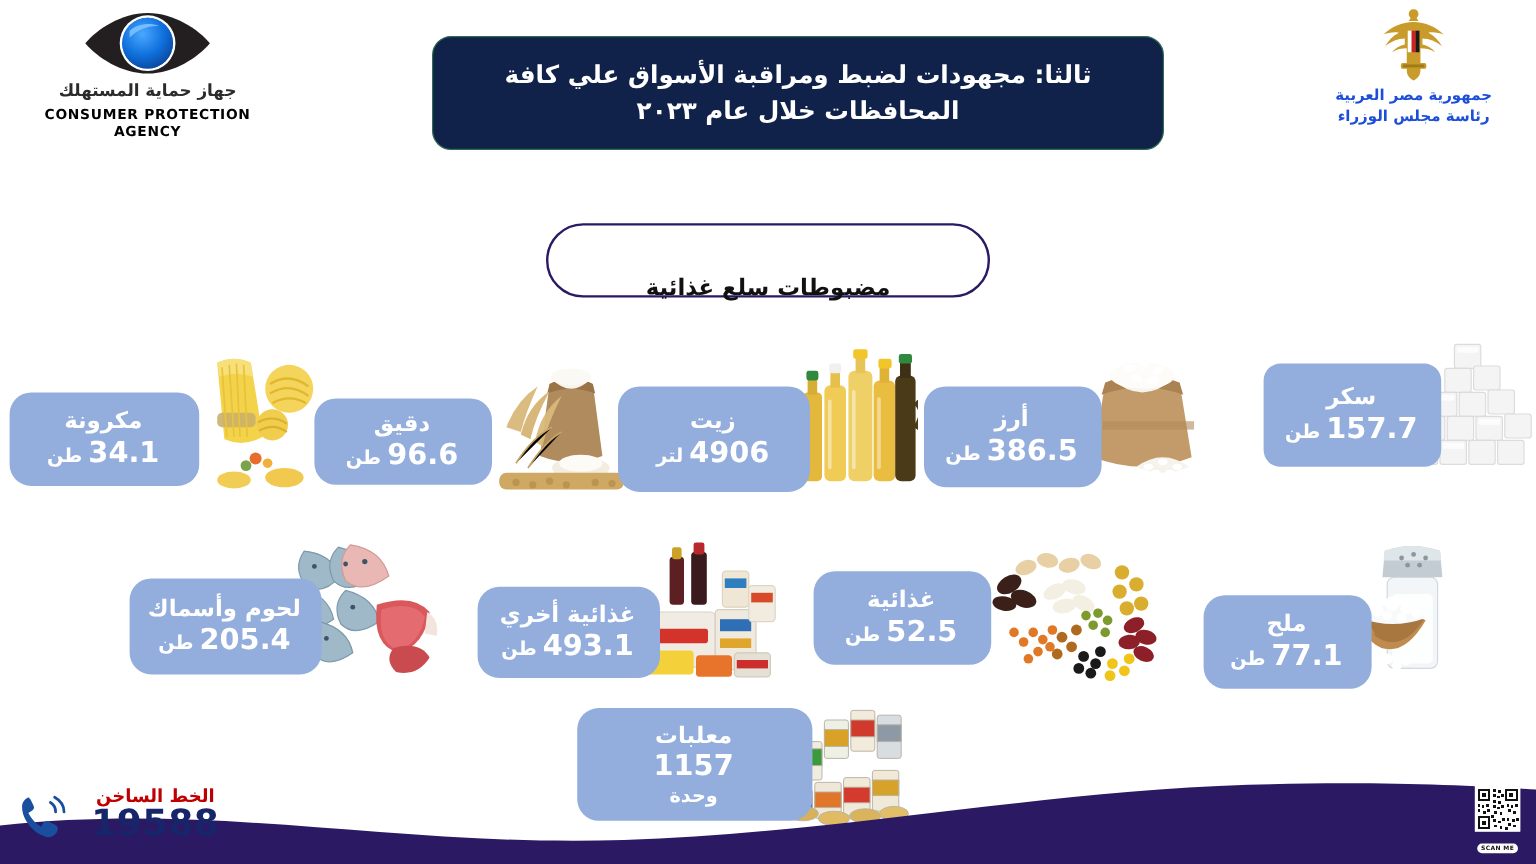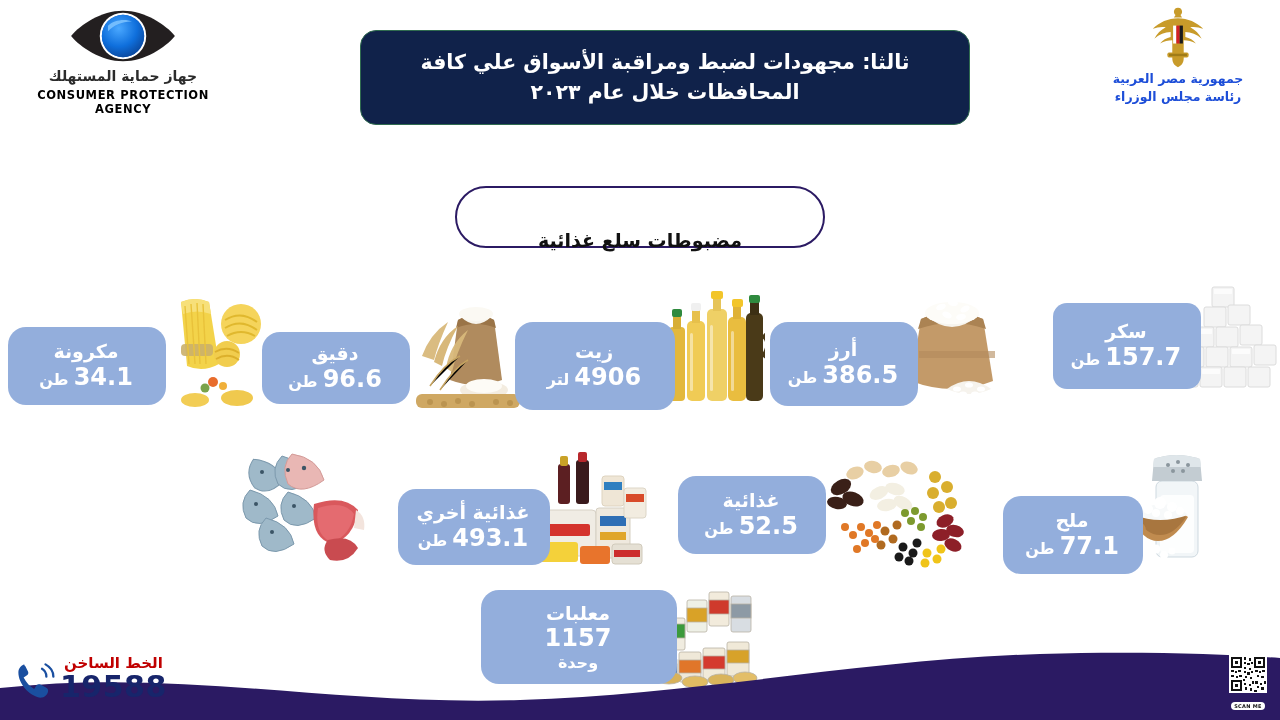--- a/index.html
+++ b/index.html
@@ -178,21 +178,21 @@
     width: 1280px;
     height: 80px;
   }
 
   .hotline {
     position: absolute;
     left: 14px;
     bottom: 18px;
     display: flex;
     align-items: flex-end;
-    gap: 4px;
+    gap: 20px;
     direction: ltr;
   }
   .phone-icon { width: 42px; height: 42px; display: block; }
   .hotline-texts { direction: rtl; text-align: center; line-height: 1; }
   .hotline-label {
     color: #c00000;
     font-size: 15px;
     font-weight: 700;
     letter-spacing: 0.2px;
   }
@@ -613,20 +613,26 @@
     </div>
   </div>
 
   <div class="card" style="left:1053px;top:303px;width:148px;height:86px;border-radius:14px;">
     <div class="c-label">سكر</div>
     <div class="c-value-row">
       <span class="c-num">157.7</span><span class="c-unit">طن</span>
     </div>
   </div>
 
+  <div class="card" style="left:108px;top:482px;width:160px;height:80px;">
+    <div class="c-label">لحوم وأسماك</div>
+    <div class="c-value-row">
+      <span class="c-num">205.4</span><span class="c-unit">طن</span>
+    </div>
+  </div>
 
   <div class="card" style="left:398px;top:489px;width:152px;height:76px;">
     <div class="c-label">غذائية أخري</div>
     <div class="c-value-row">
       <span class="c-num">493.1</span><span class="c-unit">طن</span>
     </div>
   </div>
 
   <div class="card" style="left:678px;top:476px;width:148px;height:78px;">
     <div class="c-label">غذائية</div>

